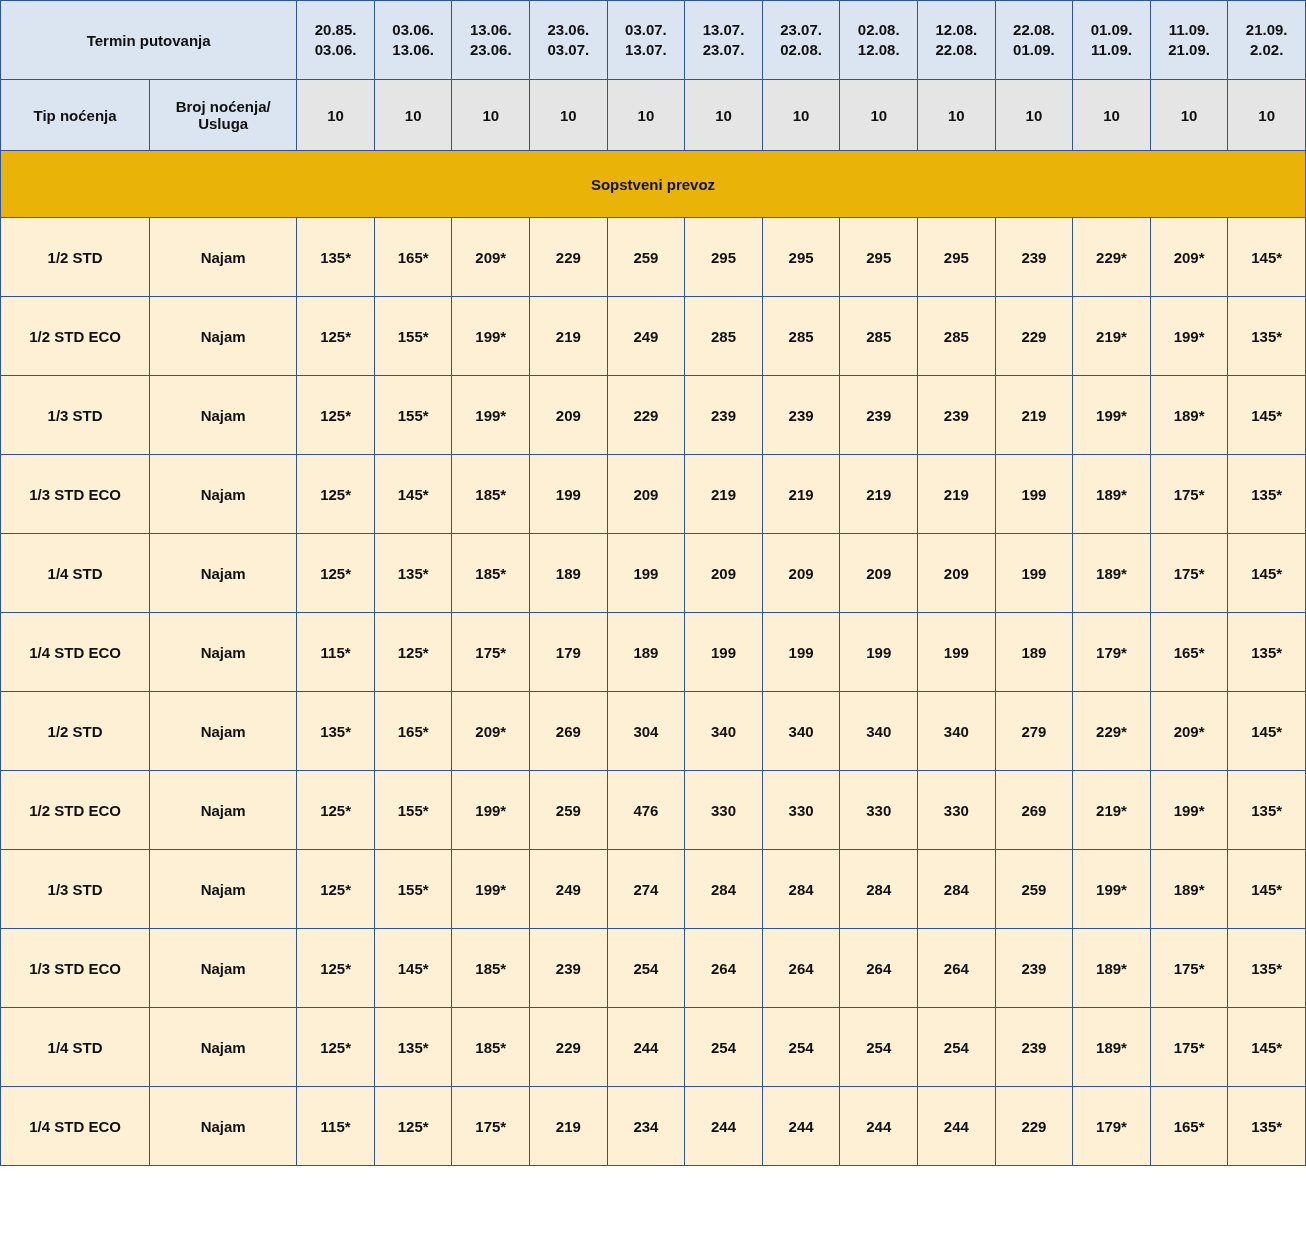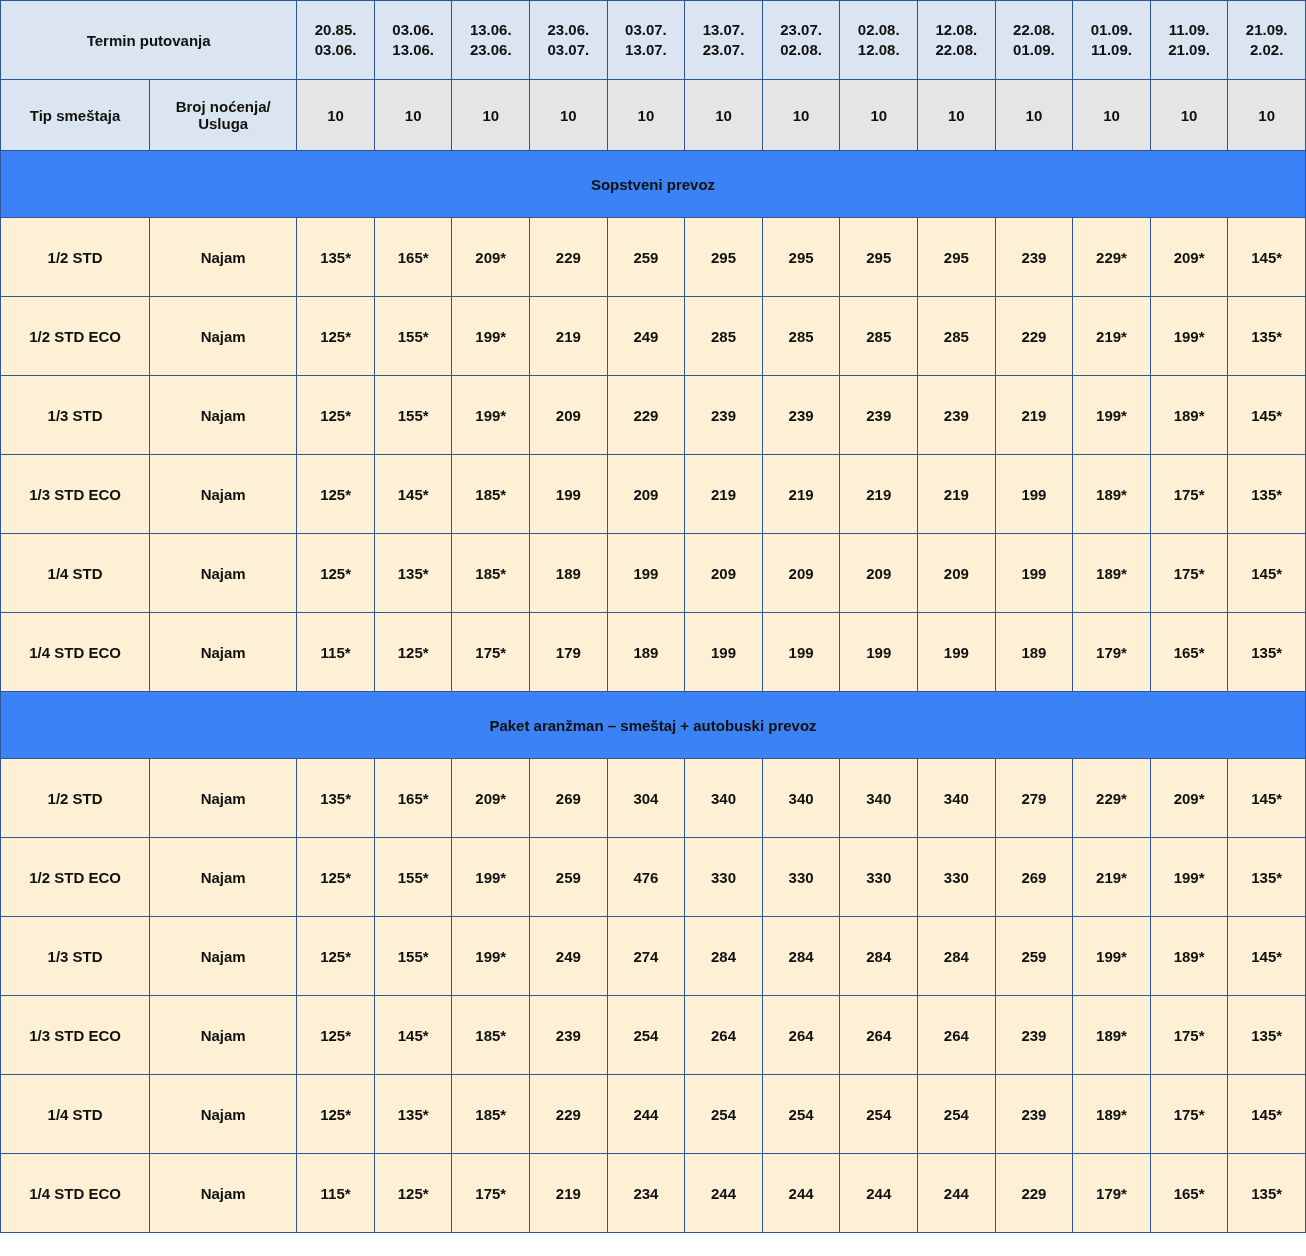--- a/index.html
+++ b/index.html
@@ -40,21 +40,21 @@
     height: 74px;
   }
   .hdr-date {
     line-height: 1.35;
     font-size: 15px;
   }
   .hdr-sub {
     height: 66px;
   }
   .section-cell {
-    background: #3b82f6;
+    background: #eab308;
     font-weight: bold;
     font-size: 15px;
     height: 62px;
   }
   .rowlabel {
     background: #dbe5f1;
     font-weight: bold;
     font-size: 15px;
   }
   .service {
@@ -109,21 +109,21 @@
         <td class="hdr hdr-date hdr-term"><span>13.07.</span><br><span>23.07.</span></td>
         <td class="hdr hdr-date hdr-term"><span>23.07.</span><br><span>02.08.</span></td>
         <td class="hdr hdr-date hdr-term"><span>02.08.</span><br><span>12.08.</span></td>
         <td class="hdr hdr-date hdr-term"><span>12.08.</span><br><span>22.08.</span></td>
         <td class="hdr hdr-date hdr-term"><span>22.08.</span><br><span>01.09.</span></td>
         <td class="hdr hdr-date hdr-term"><span>01.09.</span><br><span>11.09.</span></td>
         <td class="hdr hdr-date hdr-term"><span>11.09.</span><br><span>21.09.</span></td>
         <td class="hdr hdr-date hdr-term"><span>21.09.</span><br><span>2.02.</span></td>
       </tr>
       <tr>
-        <td class="hdr hdr-sub">Tip smeštaja</td>
+        <td class="hdr hdr-sub">Tip noćenja</td>
         <td class="hdr hdr-sub">Broj noćenja/ Usluga</td>
         <td class="nights hdr-sub">10</td>
         <td class="nights hdr-sub">10</td>
         <td class="nights hdr-sub">10</td>
         <td class="nights hdr-sub">10</td>
         <td class="nights hdr-sub">10</td>
         <td class="nights hdr-sub">10</td>
         <td class="nights hdr-sub">10</td>
         <td class="nights hdr-sub">10</td>
         <td class="nights hdr-sub">10</td>
@@ -229,23 +229,20 @@
         <td class="price">179</td>
         <td class="price">189</td>
         <td class="price">199</td>
         <td class="price">199</td>
         <td class="price">199</td>
         <td class="price">199</td>
         <td class="price">189</td>
         <td class="price">179*</td>
         <td class="price">165*</td>
         <td class="price">135*</td>
-      </tr>
-      <tr>
-        <td class="section-cell" colspan="15">Paket aranžman – smeštaj + autobuski prevoz</td>
       </tr>
       <tr>
         <td class="rowlabel price">1/2 STD</td>
         <td class="service price">Najam</td>
         <td class="price">135*</td>
         <td class="price">165*</td>
         <td class="price">209*</td>
         <td class="price">269</td>
         <td class="price">304</td>
         <td class="price">340</td>

